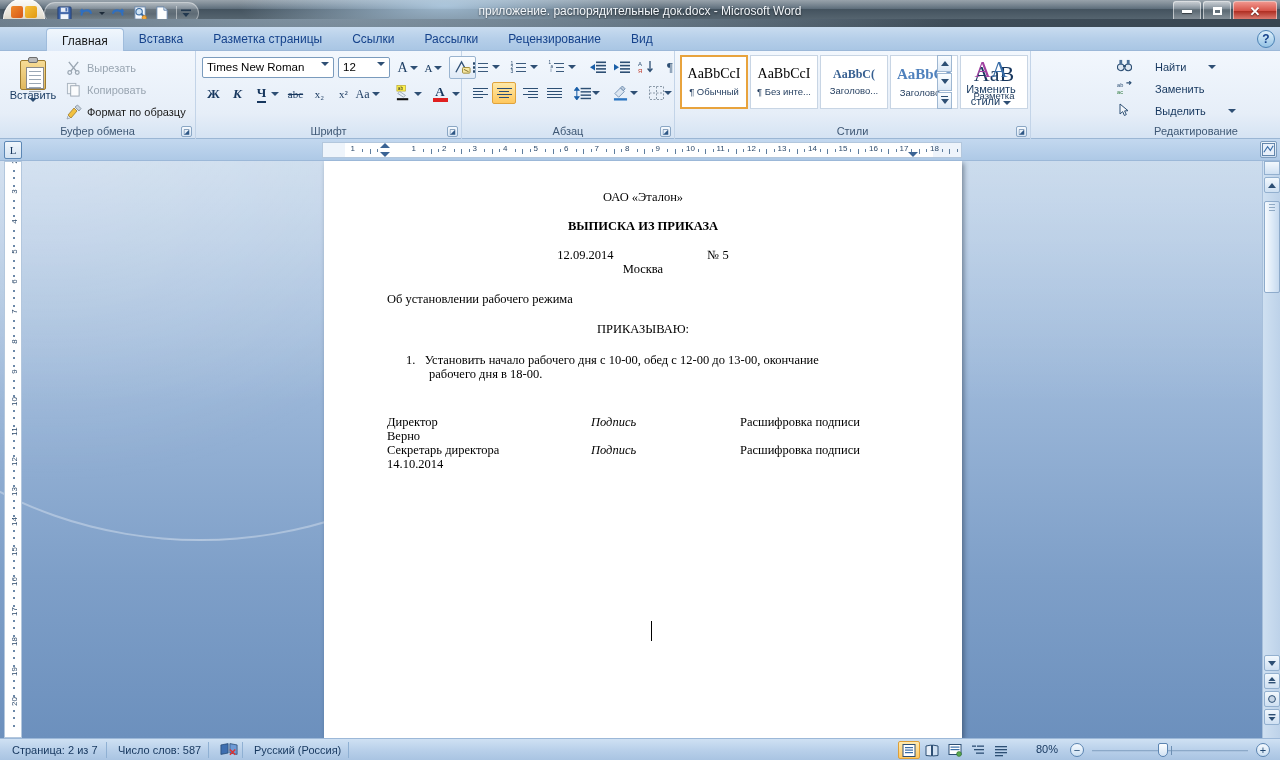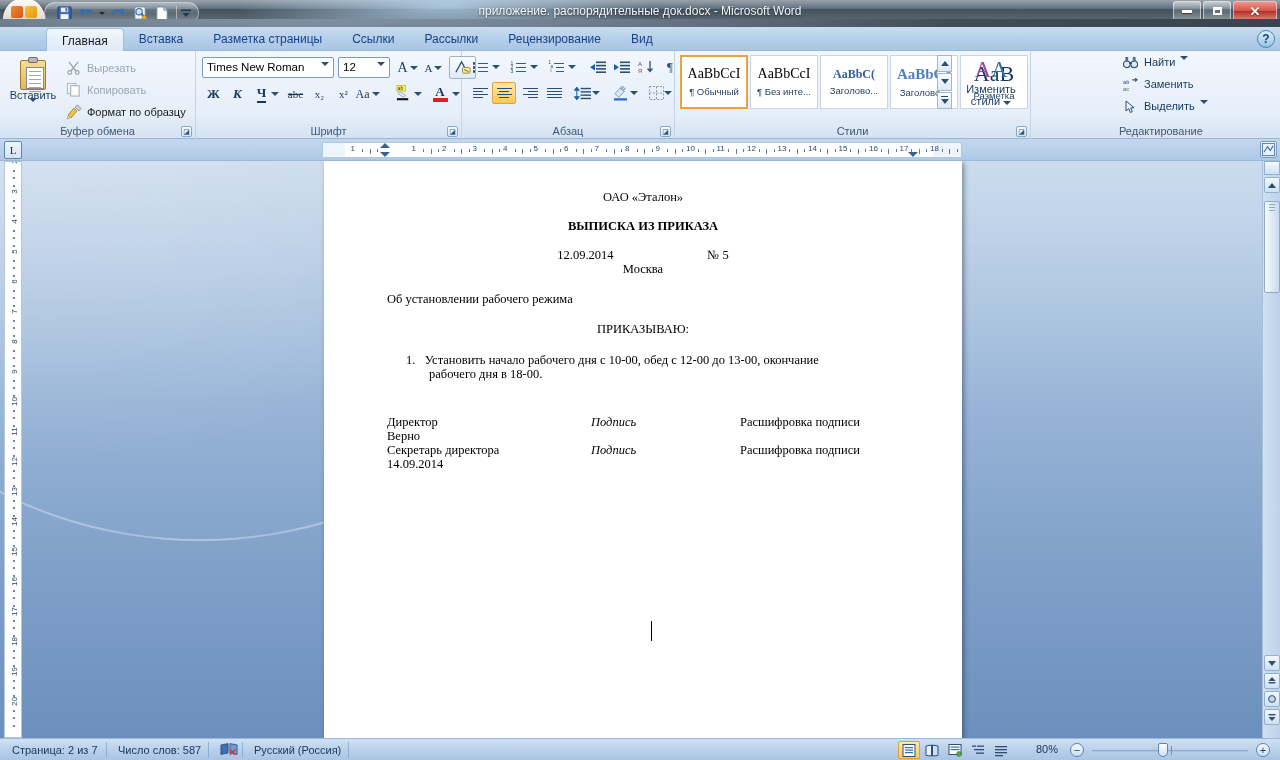--- a/index.html
+++ b/index.html
@@ -262,27 +262,27 @@
   .chg-styles {
     position: absolute; right: 6px; top: 3px; width: 66px; height: 68px;
     display: flex; flex-direction: column; align-items: center; justify-content: flex-start; padding-top: 4px;
   }
   .aa-ico { font-family: "Liberation Serif", serif; font-size: 23px; line-height: 1; }
   .chg-lbl { font-size: 11px; color: #1c3d63; text-align: center; line-height: 12px; margin-top: 2px; }
 
   
   .g-edit { left: 1031px; width: 249px; border-right: none; }
   .edit-item {
-    position: absolute; left: 92px; height: 21px;
-    display: flex; align-items: flex-start; gap: 5px;
+    position: absolute; left: 86px; height: 21px;
+    display: flex; align-items: center; gap: 22px;
     font-size: 11px; color: #16375e;
   }
   .edit-group-label {
-    position: absolute; bottom: 2px; left: 88px; width: 130px;
-    text-align: left; font-size: 11px; color: #3f5875;
+    position: absolute; bottom: 2px; left: 100px; width: 130px;
+    text-align: center; font-size: 11px; color: #3f5875;
   }
 
   
   .rulerrow {
     position: absolute; left: 0; top: 139px; width: 1280px; height: 22px;
     background: linear-gradient(to bottom,#c3d8ef,#aec9e6);
     border-bottom: 1px solid #9cb8d8;
   }
   .tabsel {
     position: absolute; left: 4px; top: 2px; width: 18px; height: 18px;
@@ -1080,21 +1080,21 @@
         </div>
         <div style="position:absolute;top:265px;left:63px;">
           <span class="dline" style="display:inline-block;width:200px">Верно</span>
         </div>
         <div style="position:absolute;top:279px;left:63px;">
           <span class="dline" style="display:inline-block;width:200px">Секретарь директора</span>
           <span class="dline ital" style="display:inline-block;width:145px">Подпись</span>
           <span class="dline" style="display:inline-block">Расшифровка подписи</span>
         </div>
         <div style="position:absolute;top:293px;left:63px;">
-          <span class="dline" style="display:inline-block;width:200px">14.09.2014</span>
+          <span class="dline" style="display:inline-block;width:200px">14.10.2014</span>
         </div>
       </div>
       <div class="caret-text" style="left:327px;top:460px"></div>
     </div>
 
     <div class="vscroll">
       <div class="split-handle"></div>
       <div class="vs-btn" style="top:16px">
           <span class="tri up"></span>
         </div>

